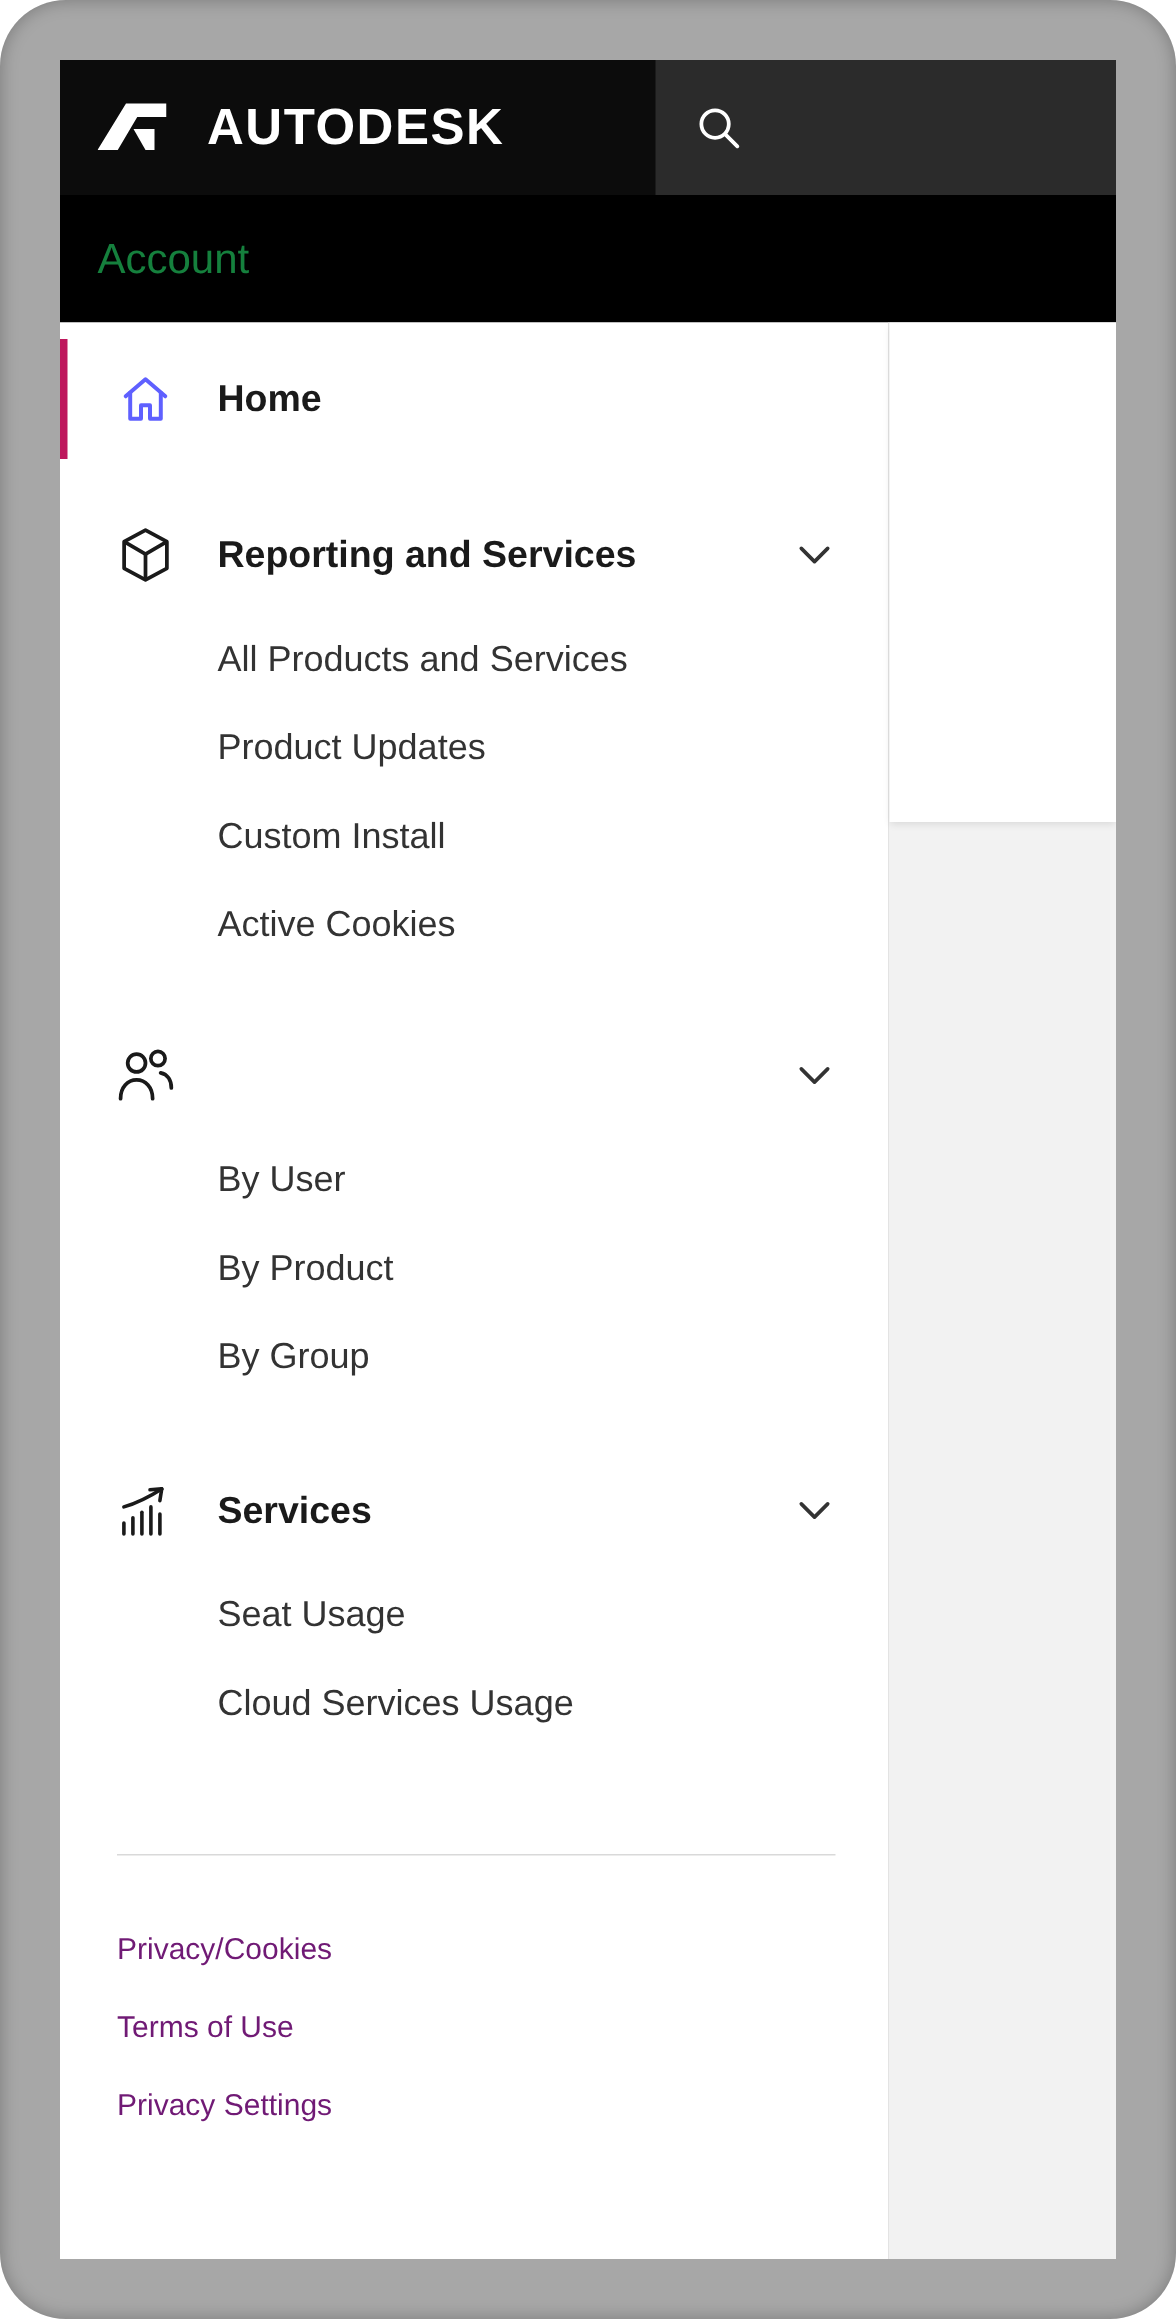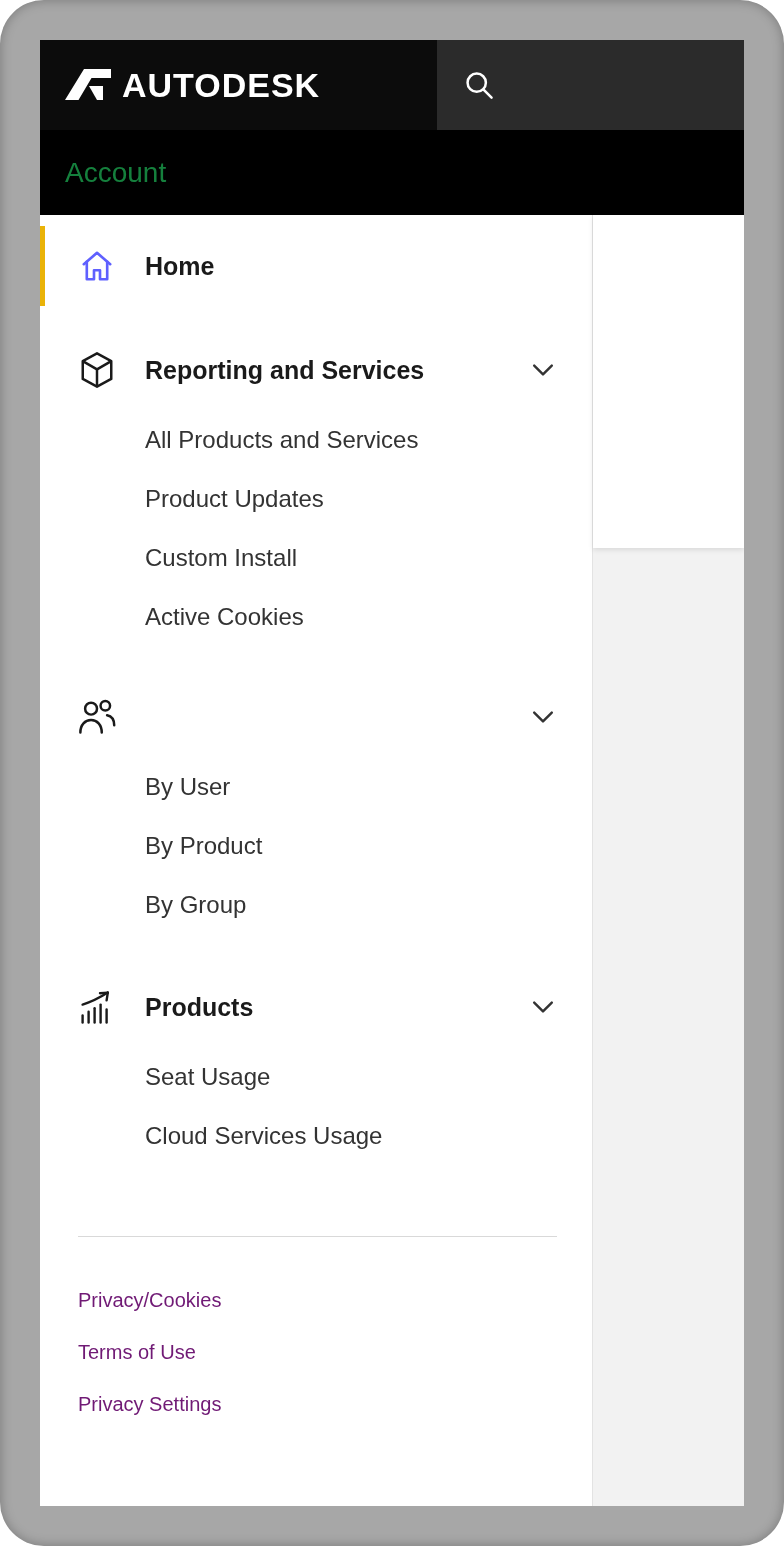--- a/index.html
+++ b/index.html
@@ -34,21 +34,21 @@
     flex: 0 0 90px;
     background: #0c0c0c;
     display: flex;
     align-items: stretch;
   }
   .logo {
     flex: 1;
     display: flex;
     align-items: center;
     padding-left: 25px;
-    gap: 11px;
+    gap: 27px;
     cursor: pointer;
   }
   .logo-mark { display: flex; align-items: center; color: #ffffff; }
   .logo-text {
     color: #ffffff;
     font-size: 34px;
     font-weight: 800;
     letter-spacing: 1px;
   }
   .search-btn {
@@ -91,21 +91,21 @@
   .nav-item {
     height: 80px;
     display: flex;
     align-items: center;
     padding-left: 38px;
     color: #1a1a1a;
     text-decoration: none;
     cursor: pointer;
   }
   .nav-item.active {
-    border-left: 5px solid #eab308;
+    border-left: 5px solid #be185d;
     padding-left: 33px;
   }
   .nav-icon {
     width: 38px;
     height: 38px;
     display: flex;
     align-items: center;
     justify-content: center;
     margin-right: 29px;
     color: #1a1a1a;
@@ -258,21 +258,21 @@
                 <path d="M3 28 v-6"></path>
                 <path d="M8 28 v-9"></path>
                 <path d="M13 28 v-12"></path>
                 <path d="M18 28 v-15"></path>
                 <path d="M23 28 v-11"></path>
                 <path d="M3 13 Q 13 10 24 3"></path>
                 <path d="M24 3 L17.5 3.5"></path>
                 <path d="M24 3 L23 9.5"></path>
               </svg>
             </span>
-            <span class="nav-label">Products</span>
+            <span class="nav-label">Services</span>
             <span class="chevron">
               <svg width="22" height="14" viewBox="0 0 20 12" fill="none" stroke="currentColor" stroke-width="2.2" stroke-linecap="round" stroke-linejoin="round" aria-hidden="true">
                 <polyline points="2,2 10,10 18,2"></polyline>
               </svg>
             </span>
           </a>
           <a class="nav-sub">Seat Usage</a>
           <a class="nav-sub">Cloud Services Usage</a>
         </div>
 

